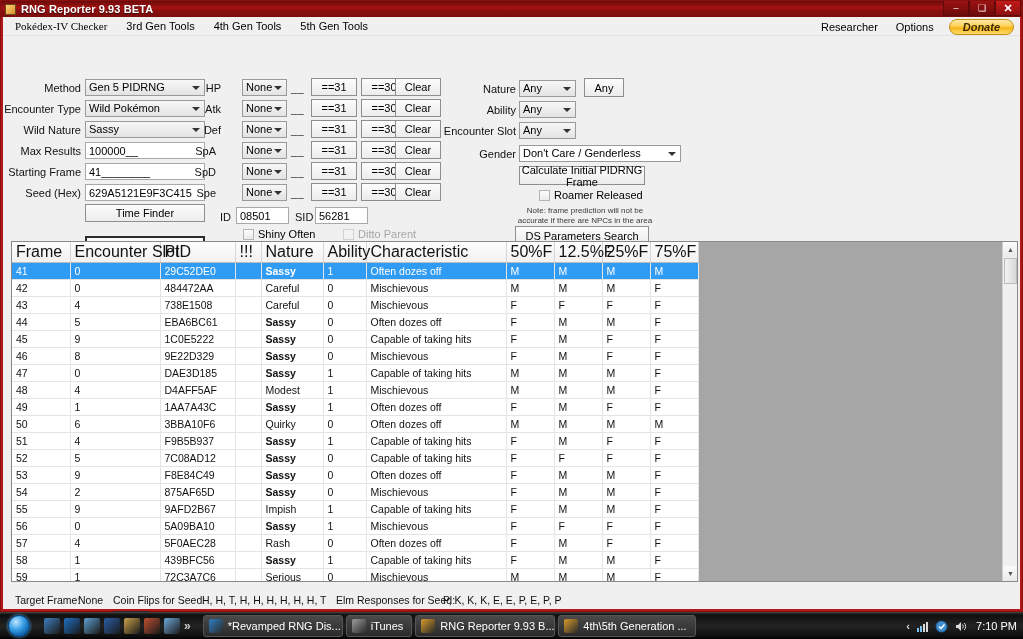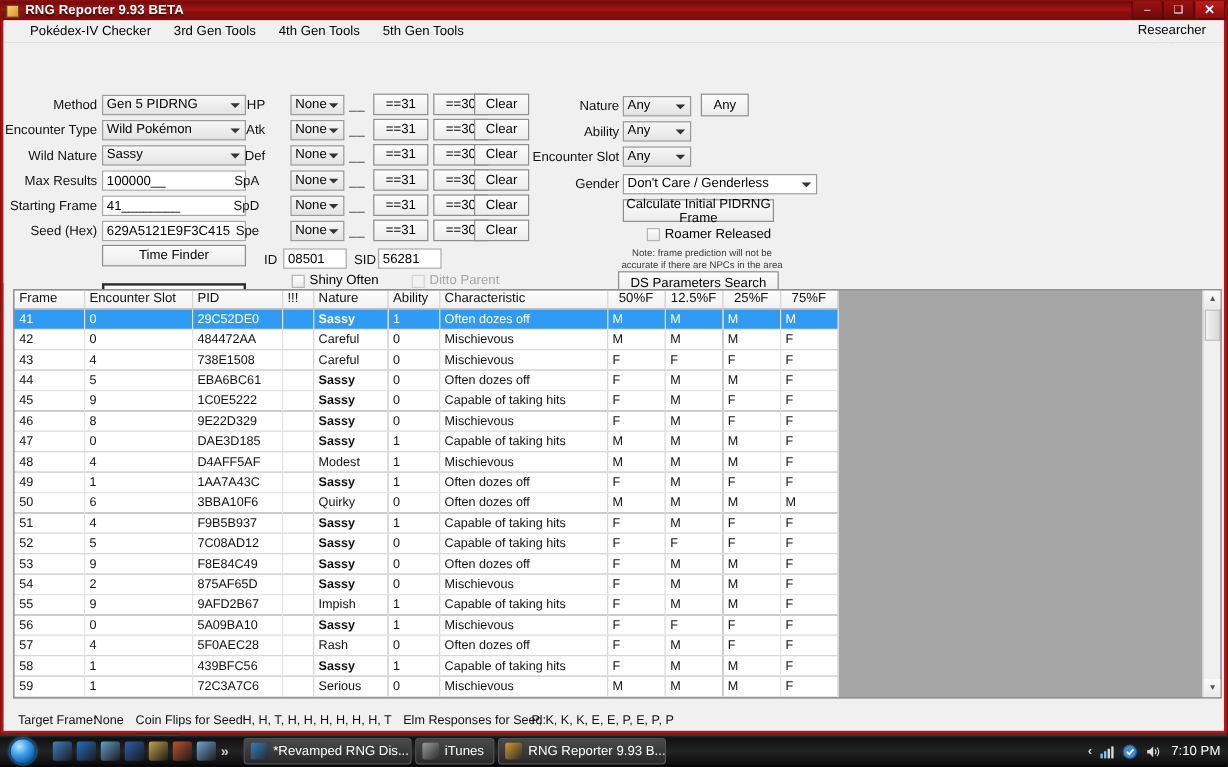--- a/index.html
+++ b/index.html
@@ -78,24 +78,24 @@
     font-size: 11px;
     color: #000;
     border-bottom: 1px solid #e2e2e2;
     position: relative;
   }
   .menu-item {
     padding: 2px 8px;
     margin-right: 3px;
     white-space: nowrap;
   }
-  .menu-item:first-child { margin-left: 14px; }
+  .menu-item:first-child { margin-left: 4px; font-family: Liberation Serif, serif; }
   #menu-right {
     position: absolute; right: 6px; top: 0;
-    display: flex; align-items: center; height: 19px; flex-direction: column;
+    display: flex; align-items: center; height: 19px;
   }
   .menu-right-item { padding: 2px 9px; font-size: 11px; }
   #donate-btn {
     background: linear-gradient(to bottom,#ffe9a8 0%,#ffcf55 45%,#f5b518 55%,#ffd96a 100%);
     border: 1px solid #c69114;
     border-radius: 8px;
     font-size: 11px; font-weight: bold; font-style: italic;
     color: #3b2a00;
     padding: 1px 13px;
     margin-left: 6px;
@@ -199,21 +199,21 @@
   #grid-table { border-collapse: collapse; width: 590px; font-size: 10.5px; table-layout: fixed; }
   #grid-table th {
     background: linear-gradient(to bottom,#fdfdfd,#f1f1f1);
     border-right: 1px solid #d6d6d6;
     border-bottom: 1px solid #bdbdbd;
     font-weight: normal;
     text-align: left;
     padding: 1px 4px;
     height: 15px;
     color: #111;
-    font-size: 11px;
+    font-size: 16px;
     white-space: nowrap;
   }
   #grid-table td {
     background: #fff;
     border-right: 1px solid #e4e4e4;
     border-bottom: 1px solid #e4e4e4;
     padding: 1px 4px;
     height: 17px;
     color: #111;
     white-space: nowrap;
@@ -837,20 +837,24 @@
           <span>*Revamped RNG Dis...</span>
         </div>
         <div class="task">
           <span class="ticon" style="background: linear-gradient(135deg, rgb(157, 157, 157), rgb(42, 42, 42));"></span>
           <span>iTunes</span>
         </div>
         <div class="task">
           <span class="ticon" style="background: linear-gradient(135deg, rgb(216, 154, 42), rgb(42, 42, 42));"></span>
           <span>RNG Reporter 9.93 B...</span>
         </div>
+        <div class="task">
+          <span class="ticon" style="background: linear-gradient(135deg, rgb(216, 154, 42), rgb(42, 42, 42));"></span>
+          <span>4th\5th Generation ...</span>
+        </div>
       </div>
     <div id="tray">
       <span id="tray-chev">‹</span>
       <span class="tray-icon">
         <svg width="13" height="13" viewBox="0 0 13 13">
             <rect x="1" y="8" width="2" height="4" fill="#7cc0f0"></rect>
             <rect x="4" y="6" width="2" height="6" fill="#7cc0f0"></rect>
             <rect x="7" y="4" width="2" height="8" fill="#d8d8d8"></rect>
             <rect x="10" y="2" width="2" height="10" fill="#d8d8d8"></rect>
           </svg>

